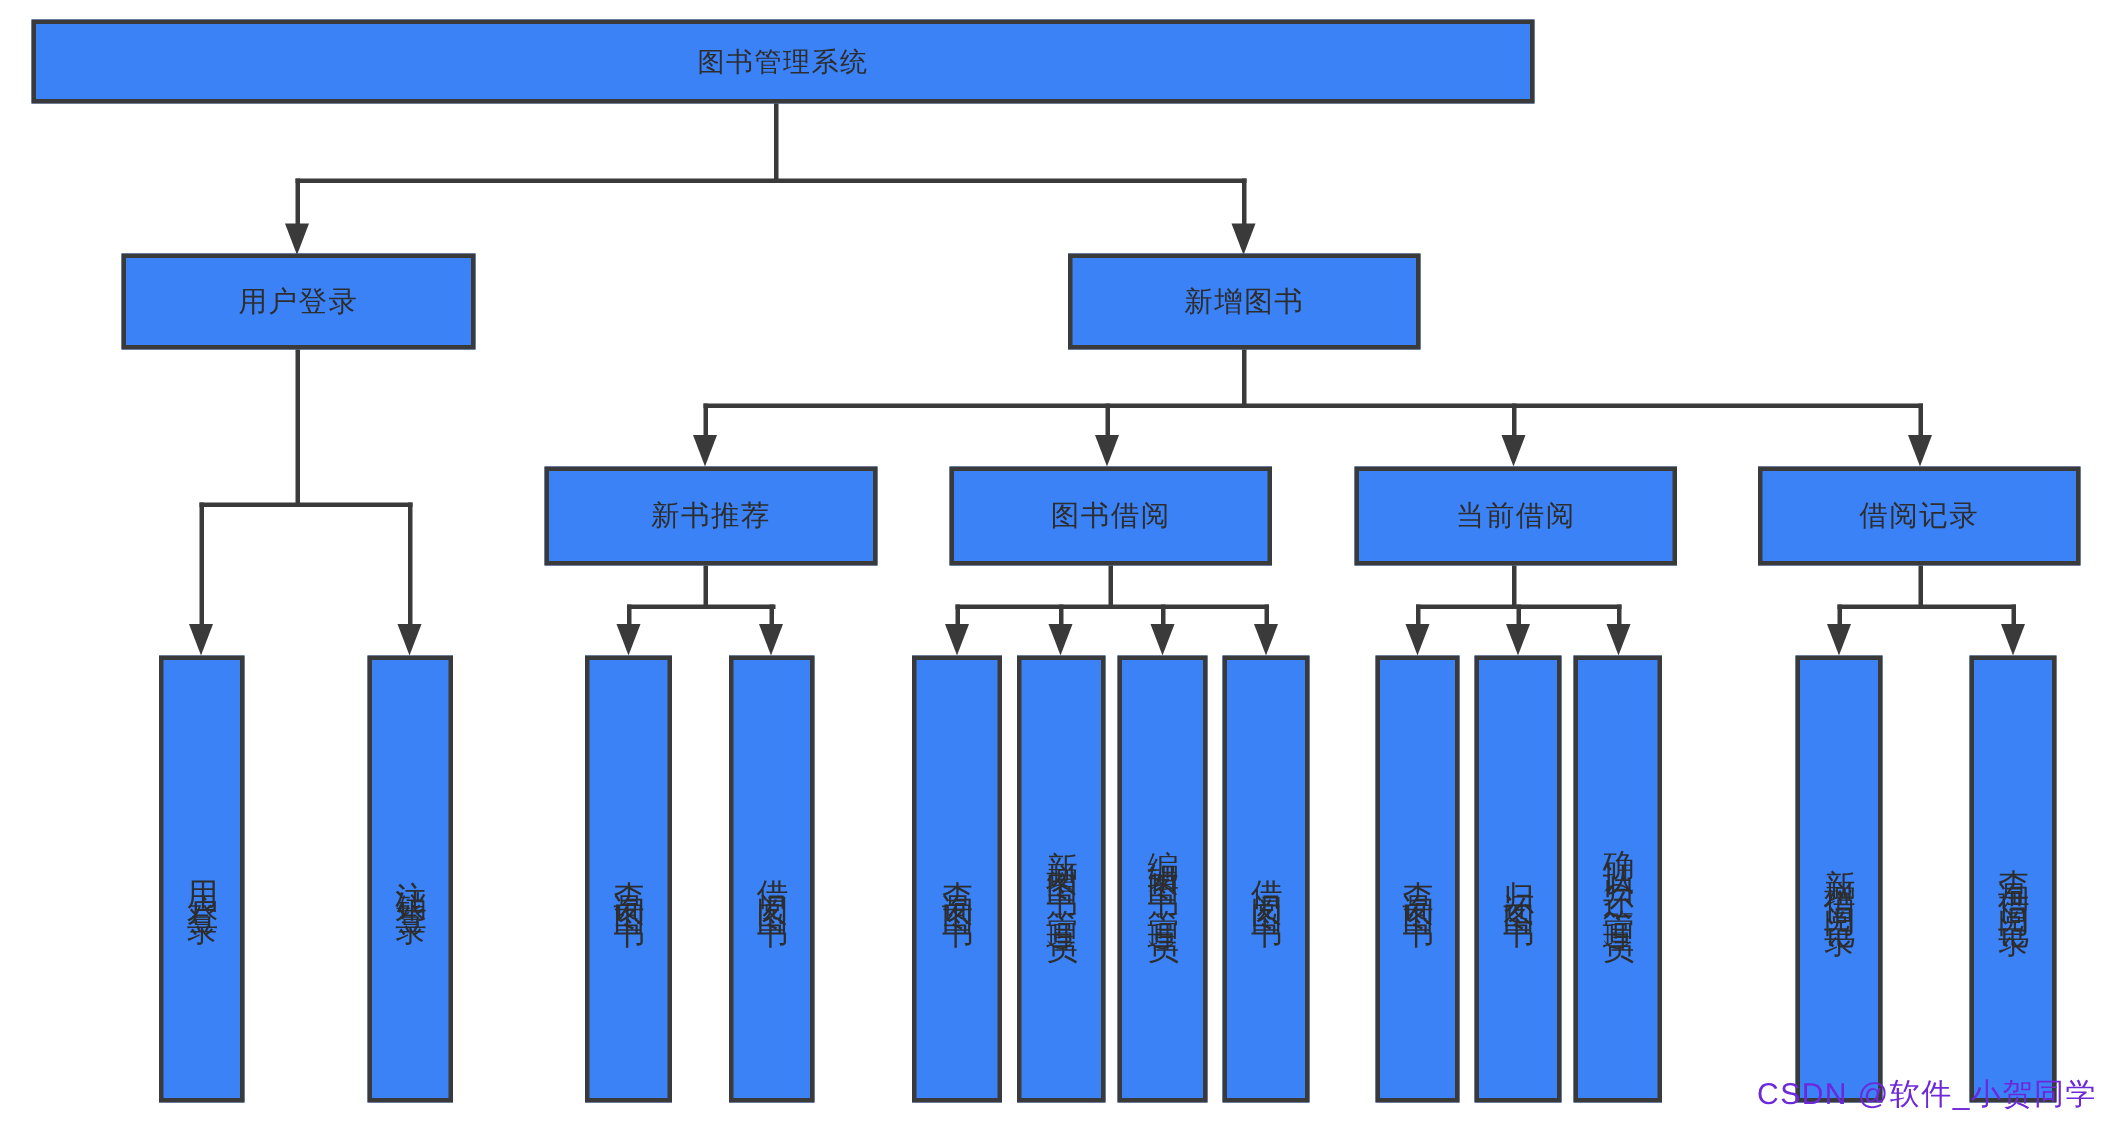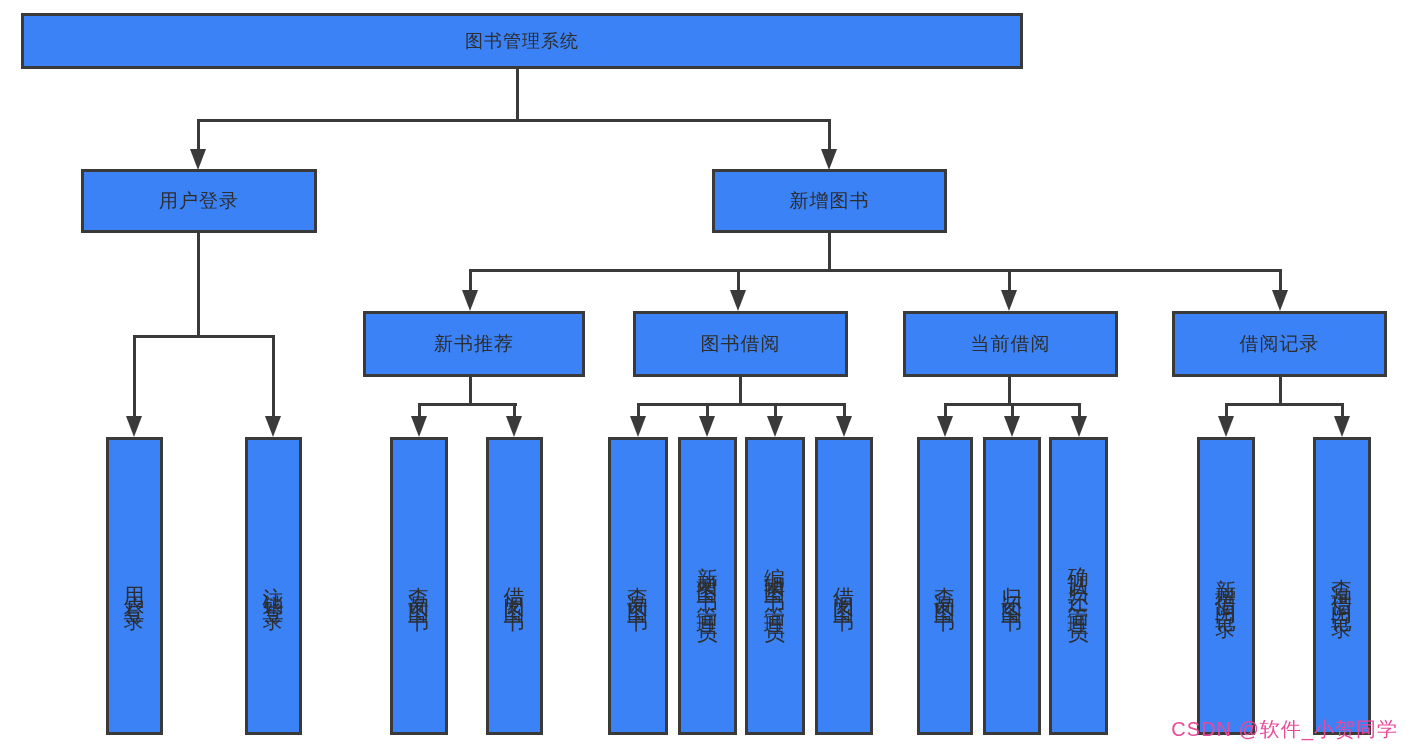--- a/index.html
+++ b/index.html
@@ -41,21 +41,21 @@
     width:0;height:0;
     border-left:8px solid transparent;
     border-right:8px solid transparent;
     border-top:21px solid #3a3a3a;
   }
   .watermark{
     position:absolute;
     top:716px;
     right:7px;
     font-size:20px;
-    color:#ec4899;
+    color:#6d28d9;
     letter-spacing:1px;
     white-space:nowrap;
   }
 </style>
 </head>
 <body>
 
 <div class="stage">
 
   <div class="node h root" style="left:21px;top:13px;width:1002px;height:56px;">图书管理系统</div>

